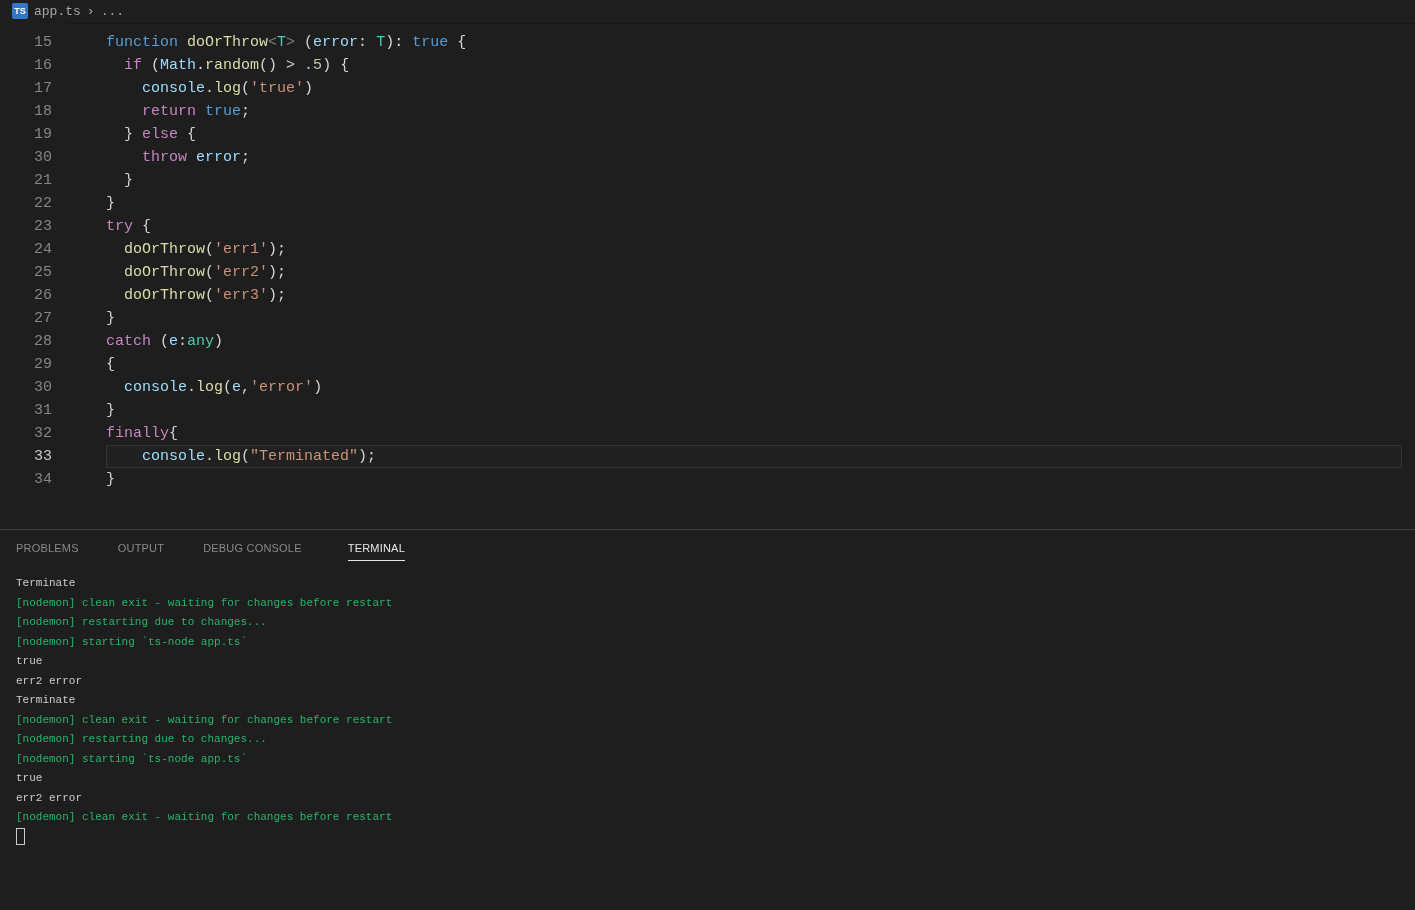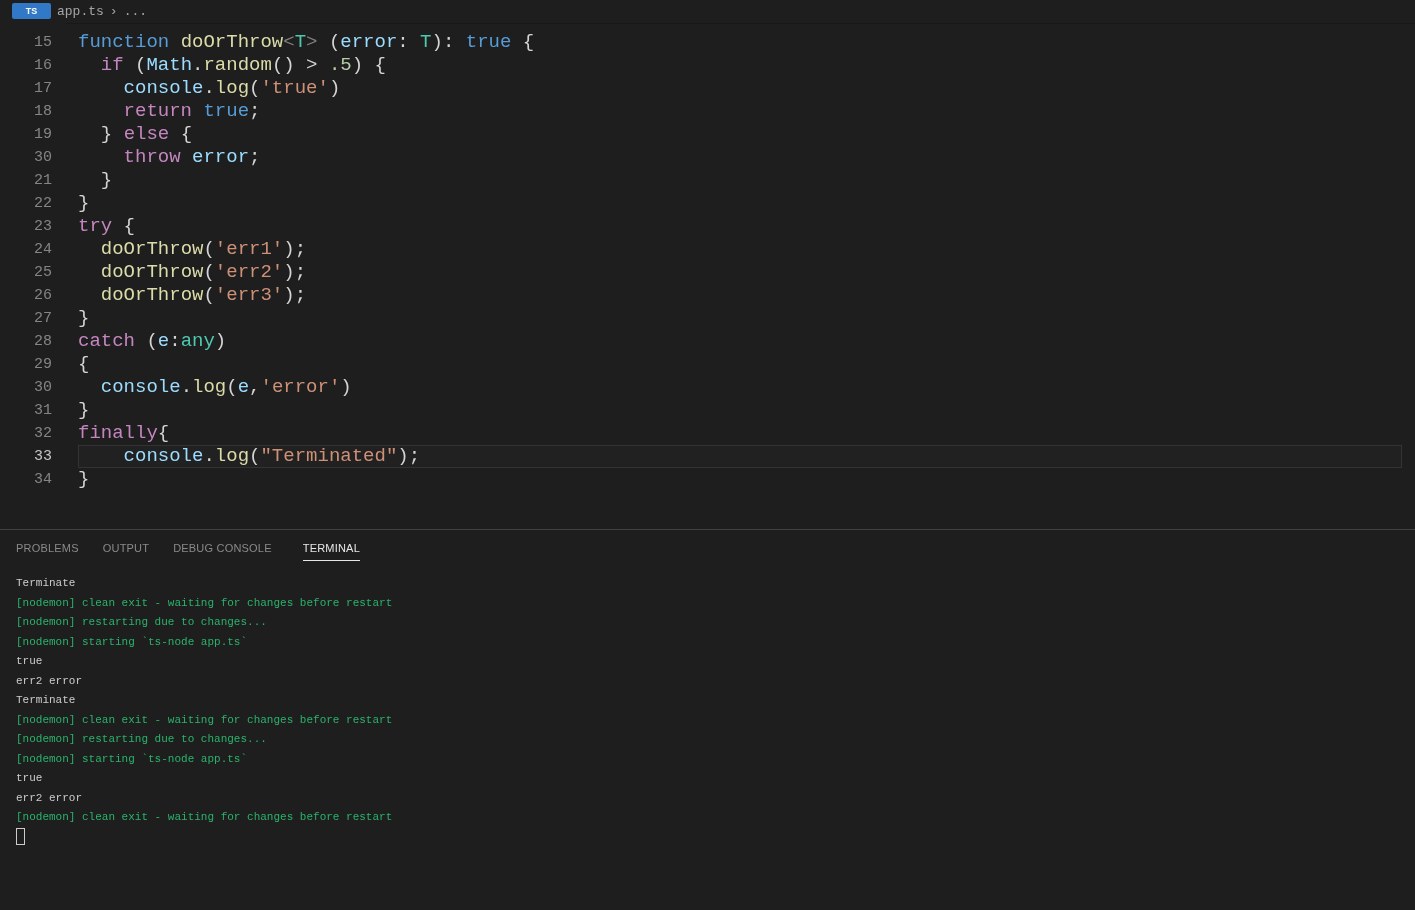--- a/index.html
+++ b/index.html
@@ -43,51 +43,52 @@
     background:#1e1e1e;
     border-bottom:1px solid transparent;
     display:flex;
     align-items:center;
     padding:0 8px 0 12px;
     font-size:13px;
     color:var(--breadcrumb);
     box-shadow:0 1px 0 rgba(0,0,0,.18);
   }
   .ts-badge{
-    width:39px;height:16px;
+    width:16px;height:16px;
     background:#3178c6;
     display:inline-flex;align-items:center;justify-content:center;
     color:#fff;font-size:9px;font-weight:bold;
     margin-right:6px;border-radius:2px;
     font-family:"Segoe UI",Arial,sans-serif;
   }
   .bc-sep{margin:0 6px;color:var(--breadcrumb);}
 
   
   .editor{
     flex:1 1 auto;
     display:flex;
     position:relative;
     overflow:hidden;
+    gap:28px;
   }
   .gutter{
     width:52px;
     text-align:right;
     padding:8px 14px 0 0;
     color:var(--muted);
     background:var(--bg);
     user-select:none;
     font-size:15px;
     line-height:23px;
   }
   .gutter div.active{color:#c6c6c6;}
   .code{
     flex:1 1 auto;
     padding:8px 13px 0 12px;
-    font-size:19px;
+    font-size:15px;
     line-height:23px;
     white-space:pre;
     position:relative;
   }
   .code .line{position:relative;}
   .code .line.active{background:rgba(255,255,255,0.015);outline:1px solid #333333; outline-offset:-1px;}
   .guide{color:#404040;}
 
   
   .kw{color:var(--keyword);}
@@ -103,21 +104,21 @@
   
   .panel{
     flex:0 0 380px;
     border-top:1px solid #414141;
     background:var(--bg);
     display:flex;
     flex-direction:column;
   }
   .panel-tabs{
     display:flex;
-    gap:24px;
+    gap:39px;
     padding:0 16px;
     height:35px;
     align-items:center;
     border-bottom:1px solid transparent;
     font-family:"Segoe UI",-apple-system,Arial,sans-serif;
     font-size:11px;
     letter-spacing:0.2px;
   }
   .panel-tab{
     color:#8a8a8a;

